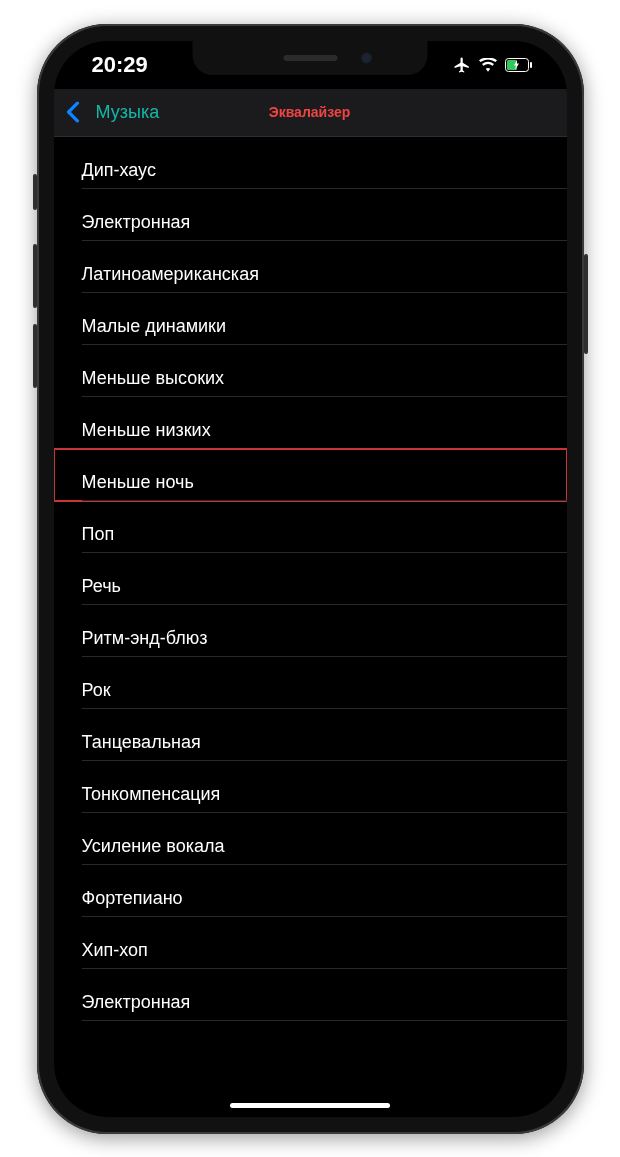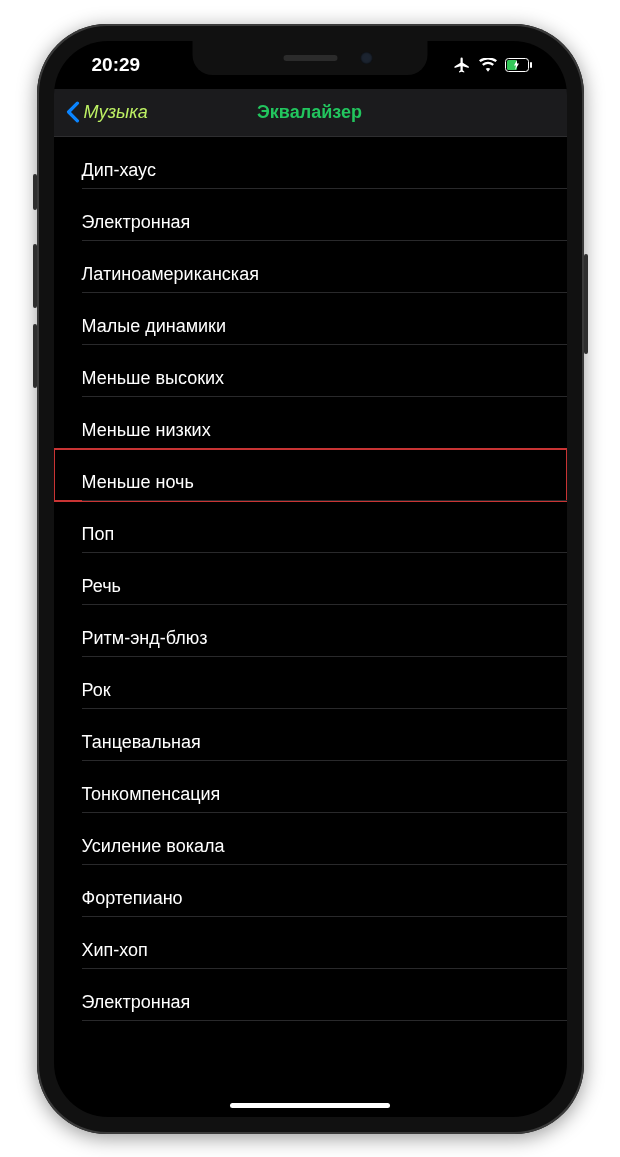--- a/index.html
+++ b/index.html
@@ -70,55 +70,54 @@
     right: 55px;
     top: 11px;
     box-shadow: inset 0 0 2px #000;
   }
   .status-bar {
     height: 48px;
     display: flex;
     align-items: center;
     justify-content: space-between;
     padding: 0 26px;
-    font-size: 19px;
+    font-size: 22px;
     font-weight: 600;
     color: #fff;
     position: relative;
     z-index: 5;
   }
   .status-left { padding-left: 12px; }
   .status-right { display: flex; align-items: center; gap: 8px; padding-right: 8px; }
   .status-right svg { display: block; }
   .nav-bar {
     height: 48px;
     display: flex;
     align-items: center;
     position: relative;
     background: #1b1b1d;
     border-bottom: 1px solid #2e2e30;
   }
   .nav-back {
     display: flex;
     align-items: center;
-    gap: 4px;
-    color: #bef264;
+    gap: 16px;
+    color: #14b8a6;
     font-size: 18px;
     padding-left: 12px;
     cursor: pointer;
-    font-style: italic;
   }
   .nav-back svg { display: block; }
   .nav-title {
     position: absolute;
     left: 0; right: 1px;
     text-align: center;
-    font-size: 18px;
+    font-size: 14px;
     font-weight: 600;
-    color: #22c55e;
+    color: #ef4444;
     pointer-events: none;
   }
   .list {
     background: #000;
   }
   .row {
     height: 52px;
     display: flex;
     align-items: center;
     padding: 16px 0 0 28px;

